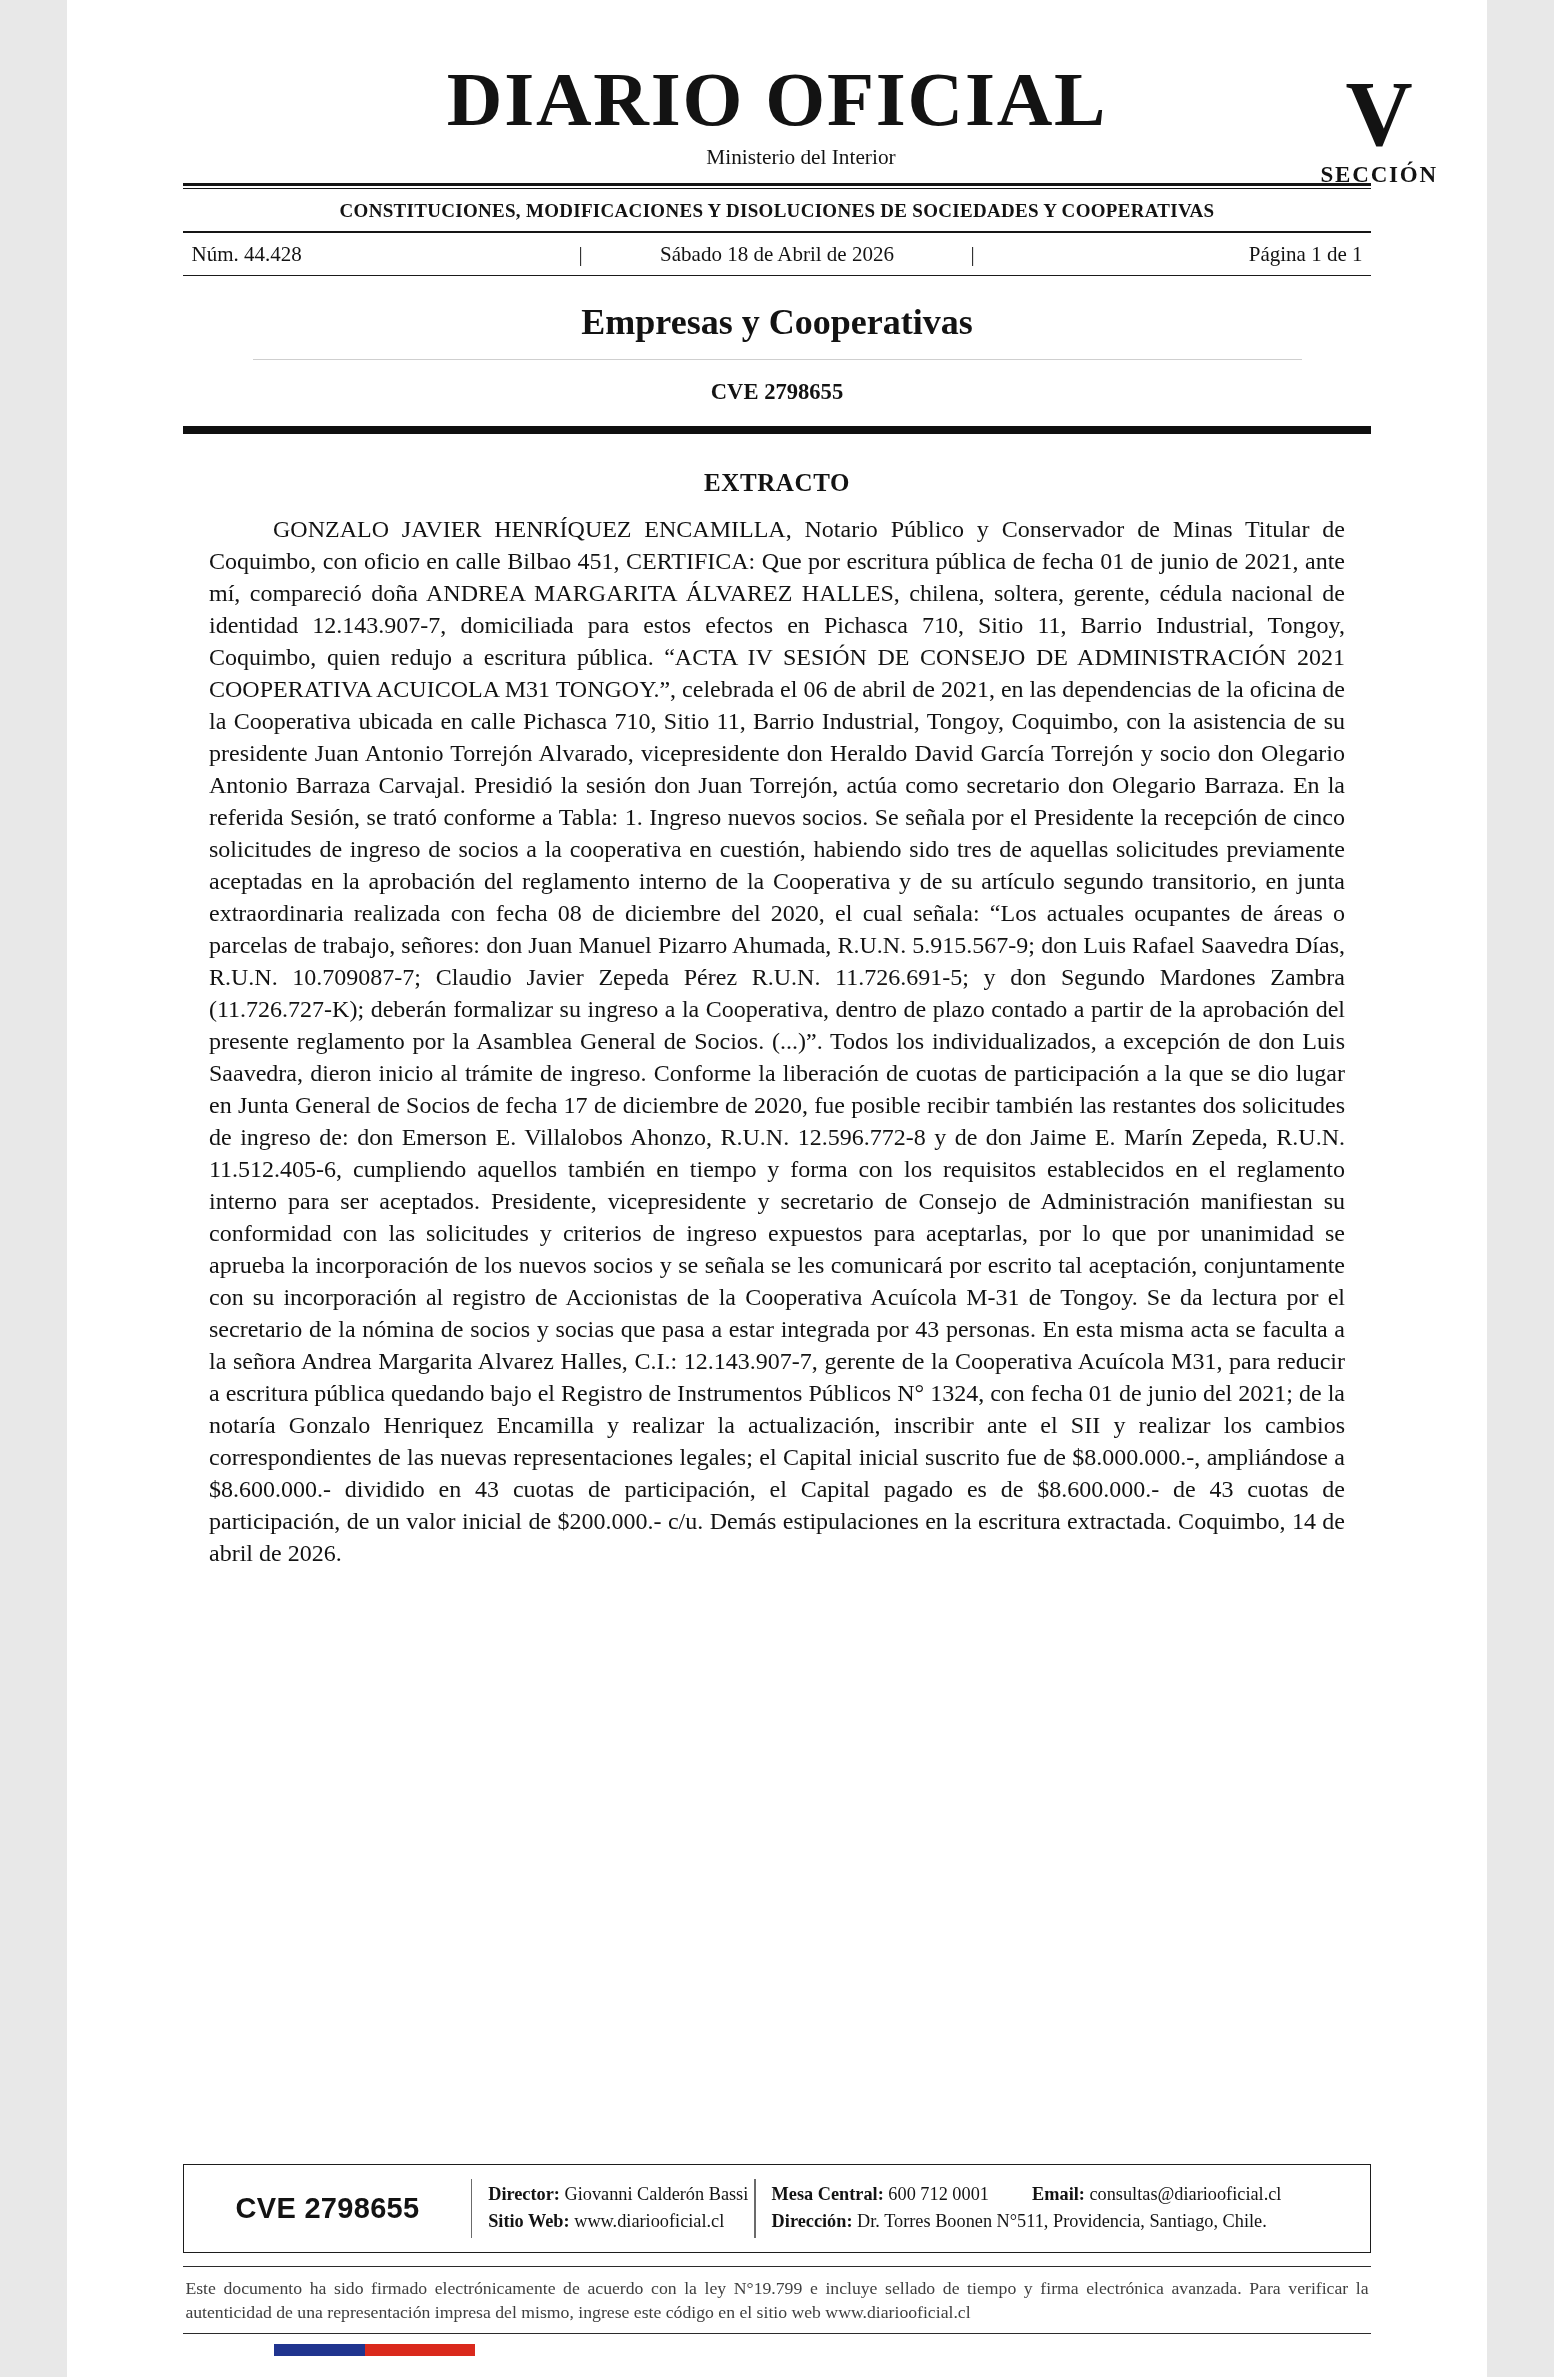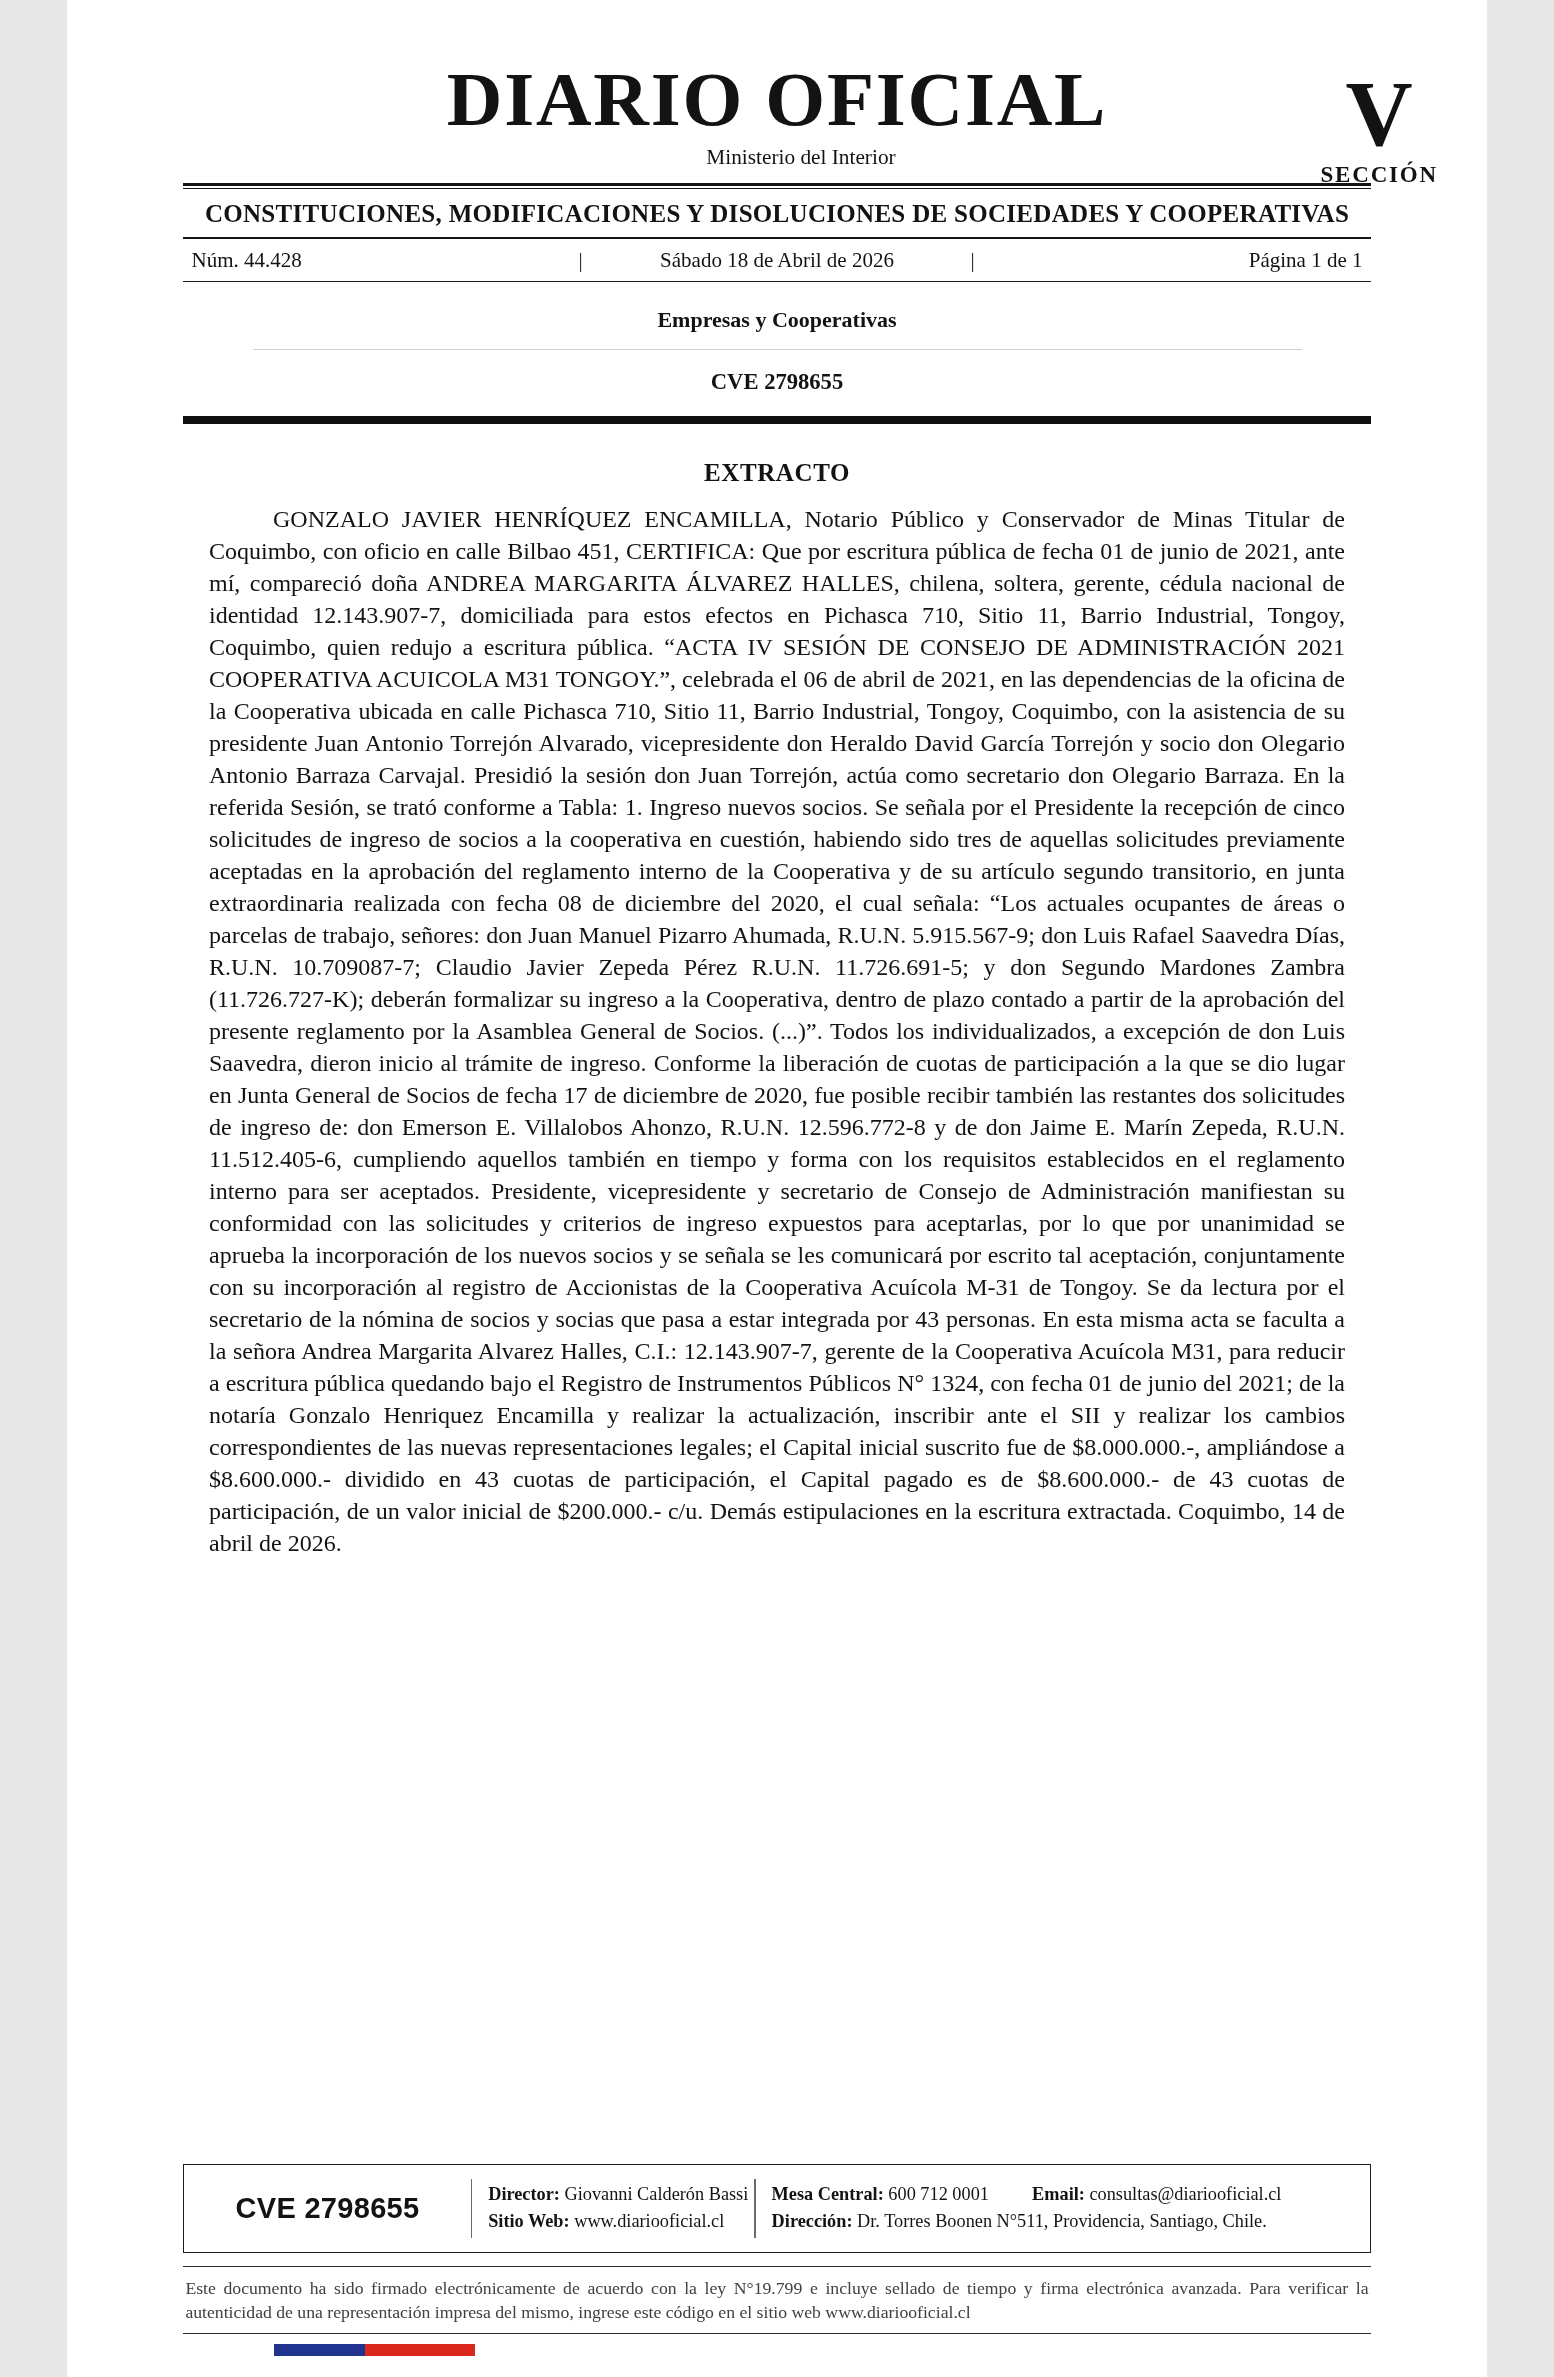--- a/index.html
+++ b/index.html
@@ -40,39 +40,39 @@
   .rule-double-masthead { margin-top: 13.4px; height: 5.5px; border-top: 3.7px solid #151515; border-bottom: 1.2px solid #151515; }
   .rule-medium { height: 0; border-top: 2.4px solid #151515; }
   .rule-thin { height: 0; border-top: 1.8px solid #1a1a1a; }
   .rule-heavy-double { height: 5.5px; border-top: 4.3px solid #101010; border-bottom: 4.3px solid #101010; margin-top: 21px; }
   .rule-light { width: 1049px; margin: 16px auto 0 auto; border-top: 1.2px solid #cfcfcf; height: 0; }
   .rule-footer { border-top: 1.2px solid #2b2b2b; height: 0; }
 
   
   .banner {
     text-align: center;
-    font-size: 25px;
+    font-size: 19px;
     font-weight: 700;
     letter-spacing: 0.3px;
     padding: 11px 0 9.8px 0;
   }
   .meta-row {
     display: flex;
     align-items: center;
     font-size: 21px;
     padding: 8.5px 8.5px;
   }
   .meta-cell { flex: 1; }
   .meta-num { text-align: left; }
   .meta-date { text-align: center; }
   .meta-page { text-align: right; }
   .meta-sep { width: 4.9px; color: #222; }
 
   
-  .section-heading { text-align: center; font-size: 22px; font-weight: 700; margin-top: 24.4px; }
+  .section-heading { text-align: center; font-size: 36px; font-weight: 700; margin-top: 24.4px; }
   .cve-line { text-align: center; font-size: 22.6px; font-weight: 700; margin-top: 19.5px; }
   .doc-title { text-align: center; font-size: 25px; font-weight: 700; letter-spacing: 0.6px; margin-top: 35px; }
 
   
   .body-text {
     width: 1136px;
     margin: 16px auto 0 auto;
     font-size: 24px;
     line-height: 32px;
     text-align: justify;

